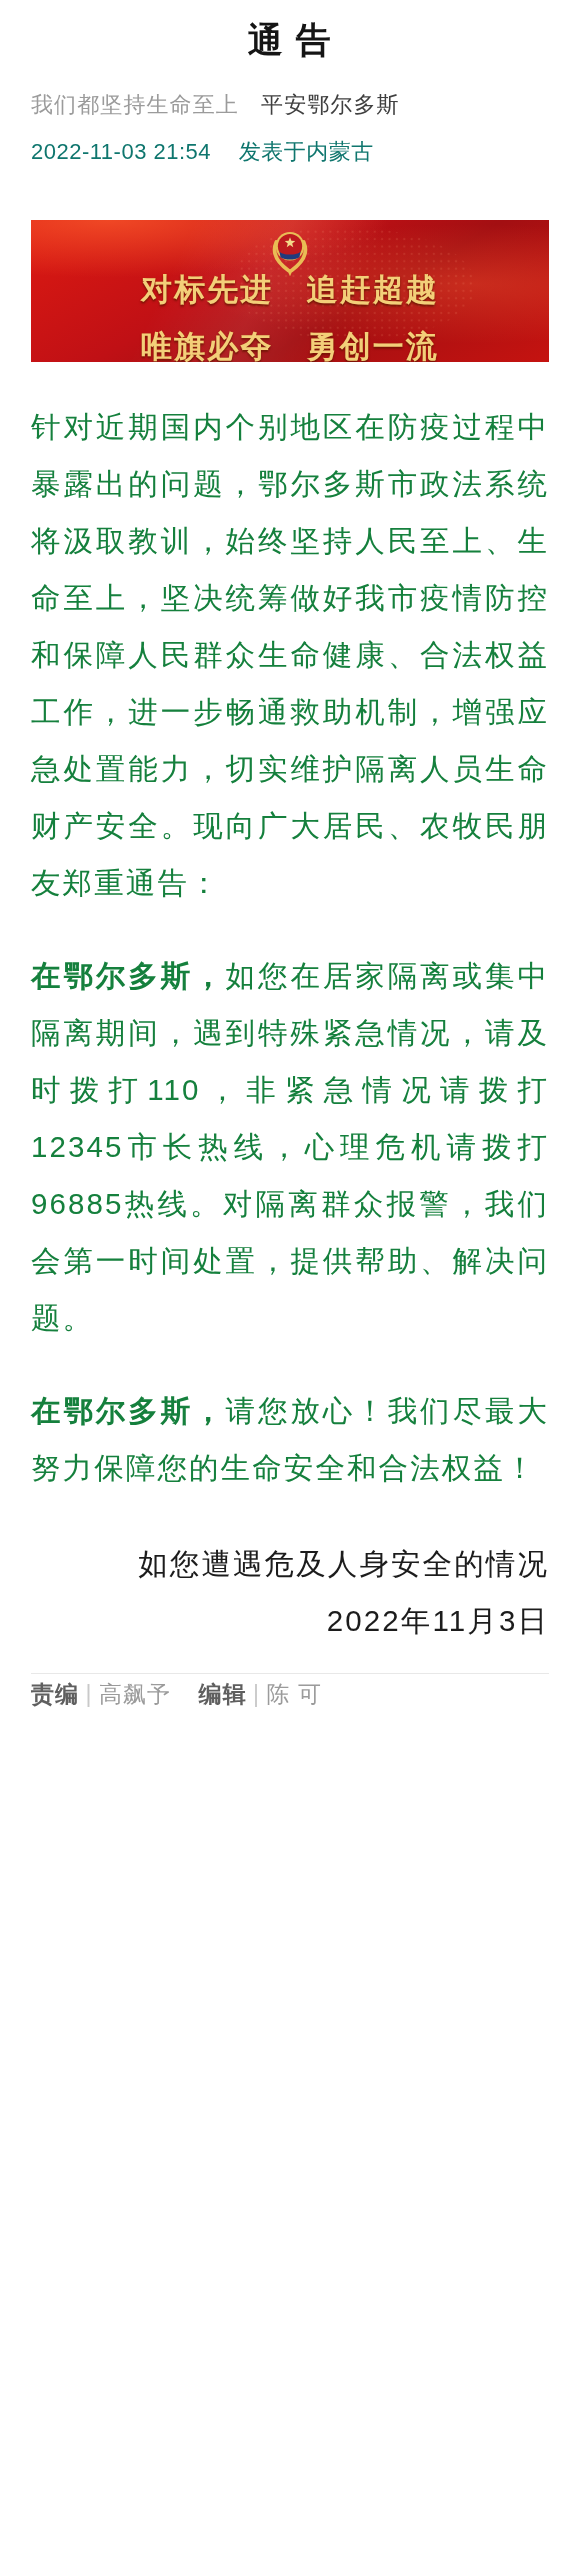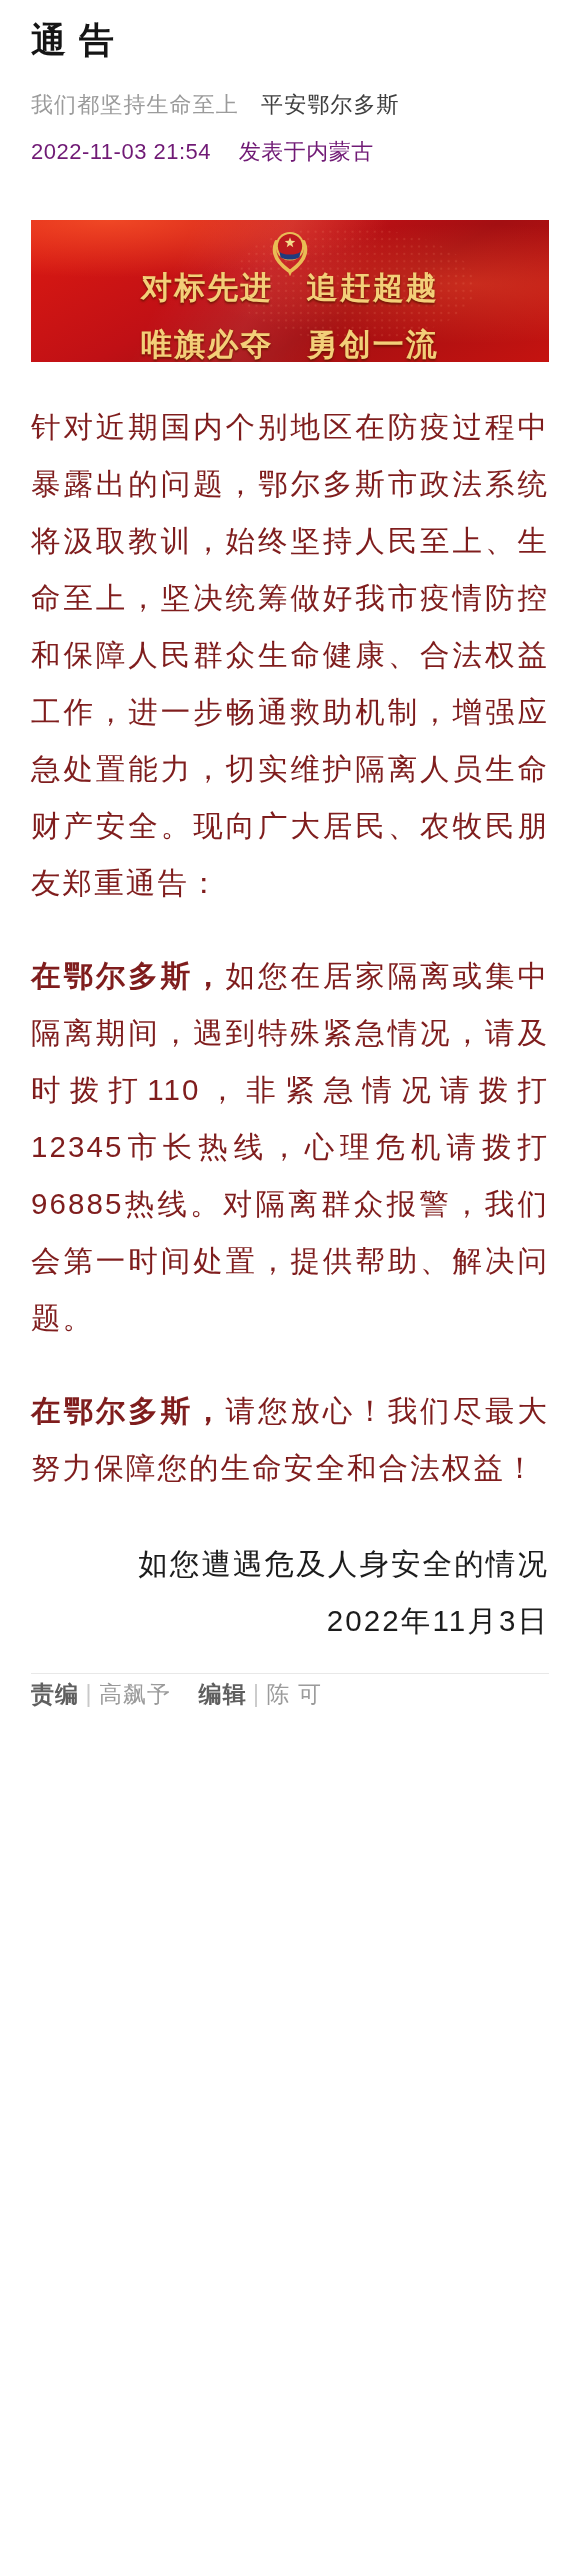--- a/index.html
+++ b/index.html
@@ -8,26 +8,26 @@
     width:570px;height:2576px;
     box-sizing:border-box;
     padding:17.4px 21px 0 31px;
     background:#ffffff;
     overflow:hidden;
     font-family:"Liberation Sans","DejaVu Sans",sans-serif;
   }
   .title{
     margin:0;
     font-size:35px;line-height:45px;font-weight:700;
-    color:#151515;letter-spacing:1.6px;
+    color:#151515;letter-spacing:1.6px;text-align:center;
   }
   .byline{margin-top:28.5px;font-size:22px;line-height:27.4px;}
   .byline .author{color:#9b9b9b;letter-spacing:1.1px;}
   .byline .account{color:#404040;margin-left:16px;letter-spacing:1.1px;text-decoration:none;cursor:pointer;}
-  .meta{margin-top:20px;font-size:22px;line-height:27.4px;color:#701a75;letter-spacing:0.5px;}
+  .meta{margin-top:20px;font-size:22px;line-height:27.4px;color:#0f766e;letter-spacing:0.5px;}
   .meta .loc{margin-left:21px;}
 
   .banner{position:relative;width:518px;overflow:hidden;}
   .banner1{
     margin-top:54px;height:142px;
     background:
       radial-gradient(120% 90% at 15% 0%, rgba(244,80,40,.85) 0%, rgba(244,80,40,0) 45%),
       radial-gradient(90% 70% at 85% 45%, rgba(255,96,52,.35) 0%, rgba(255,96,52,0) 60%),
       linear-gradient(150deg,#dd1a12 0%,#c01015 40%,#a30f12 62%,#c51310 100%);
   }
@@ -36,21 +36,21 @@
     background-image:radial-gradient(rgba(255,170,130,.5) 1.2px,transparent 1.5px);
     background-size:7.4px 7.4px;opacity:.28;border-radius:40% 55% 50% 45%;
   }
   .banner1::after{ 
     content:"";position:absolute;inset:0;
     background:linear-gradient(115deg,transparent 28%,rgba(255,255,255,.08) 45%,transparent 62%);
   }
   .badge{position:absolute;left:50%;top:8.4px;transform:translateX(-50%);z-index:2;}
   .slogan-line{
     position:absolute;left:0;width:100%;margin:0;text-align:center;z-index:2;
-    font-family:Liberation Mono, monospace;font-weight:700;
+    font-family:Liberation Sans, sans-serif;font-weight:700;
     color:#f3cf79;letter-spacing:2.1px;font-size:31px;line-height:33px;
     text-shadow:0 1.6px 2.1px rgba(100,20,0,.75),0 0 1.1px rgba(150,80,0,.5);
   }
   .slogan-1{top:53px;}
   .slogan-2{top:110px;}
 
   .banner2{
     margin-top:13.7px;height:107px;
     background:
       radial-gradient(100% 60% at 50% 0%, rgba(255,90,40,.25) 0%, rgba(255,90,40,0) 55%),
@@ -61,21 +61,21 @@
     font-family:"Liberation Serif","DejaVu Serif",serif;font-weight:700;
     font-size:34px;line-height:38px;color:#f0cc79;letter-spacing:2.6px;
     text-shadow:0 1.1px 1.6px rgba(90,10,0,.6);
   }
   .swoosh{position:absolute;left:0;bottom:0;width:100%;height:42px;z-index:1;}
 
   .article{margin-top:36px;}
   .article p{
     margin:0 0 36px;
     font-size:29.5px;line-height:57px;letter-spacing:2.1px;
-    color:#7f1d1d;text-align:justify;
+    color:#15803d;text-align:justify;
   }
   .article p:last-child{margin-bottom:0;}
   .lead{font-weight:700;}
 
   .signature{
     margin:39px 0 0;
     font-size:29.5px;line-height:57px;letter-spacing:2.1px;
     color:#1c1c1c;text-align:right;
   }
 

